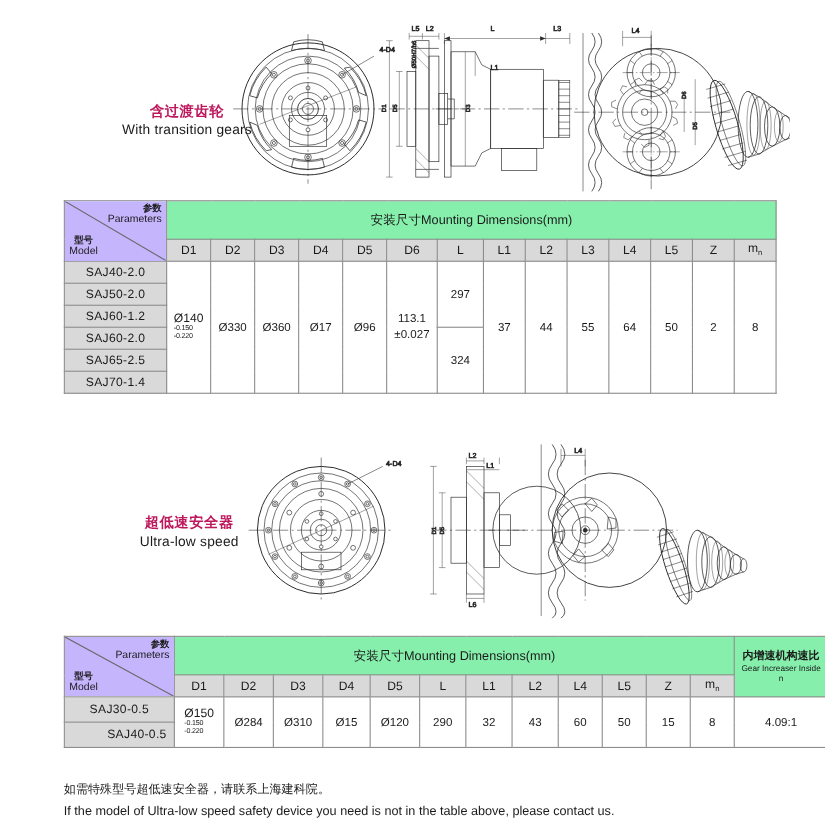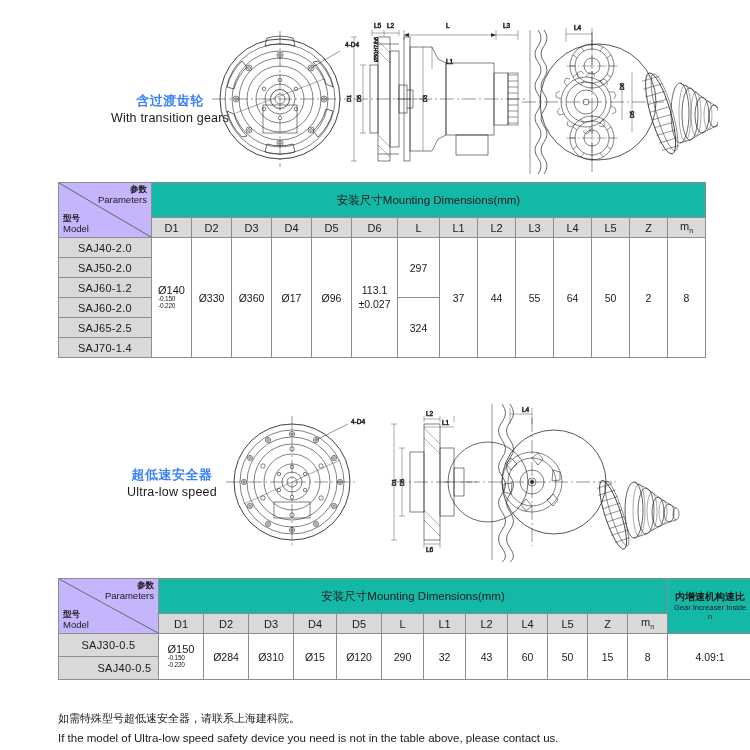--- a/index.html
+++ b/index.html
@@ -20,21 +20,21 @@
 
   
   .section-label {
     position: absolute;
     text-align: center;
     line-height: 1.35;
   }
   .section-label .cn {
     font-size: 13px;
     font-weight: bold;
-    color: #3b82f6;
+    color: #be185d;
     letter-spacing: 0.5px;
   }
   .section-label .en {
     font-size: 12.5px;
     color: #1a1a1a;
     letter-spacing: 0.2px;
   }
 
   
   .drawing-area { position: absolute; }
@@ -50,21 +50,21 @@
     table-layout: fixed;
   }
   .spec-table td, .spec-table th {
     border: 1px solid #8d8d8d;
     text-align: center;
     vertical-align: middle;
     padding: 0;
     font-weight: normal;
   }
   .hdr-band {
-    background: #14b8a6;
+    background: #86efac;
     font-size: 11.5px;
     height: 34px;
   }
   .hdr-col {
     background: #d9d9d9;
     height: 19px;
     font-size: 11px;
     font-weight: bold;
   }
   .model-cell {
@@ -90,21 +90,21 @@
   }
   .corner .p-lbl {
     position: absolute;
     top: 2px; right: 4px;
     text-align: right;
     line-height: 1.15;
   }
   .corner .m-lbl {
     position: absolute;
     bottom: 2px; left: 4px;
-    text-align: left;
+    text-align: center;
     line-height: 1.15;
   }
   .corner .cn-sm { font-size: 8.5px; display: block; font-weight: bold; }
   .corner .en-sm { font-size: 9.5px; display: block; }
 
   
   .tol {
     display: inline-block;
     text-align: left;
     line-height: 1.05;

